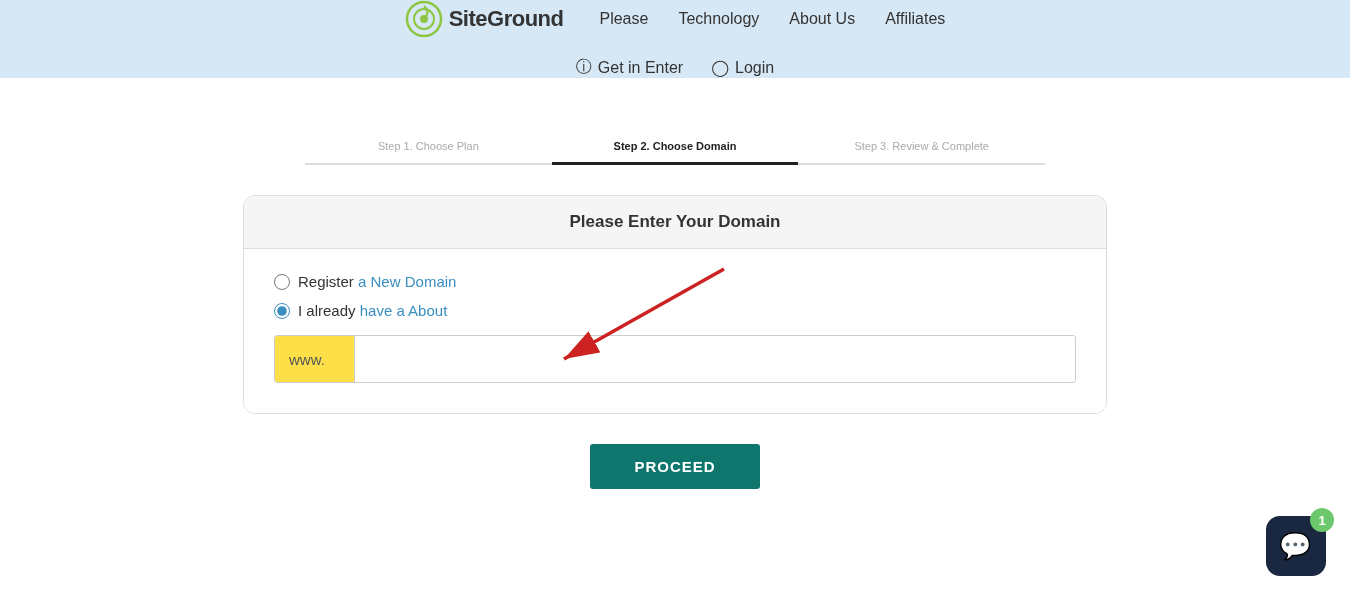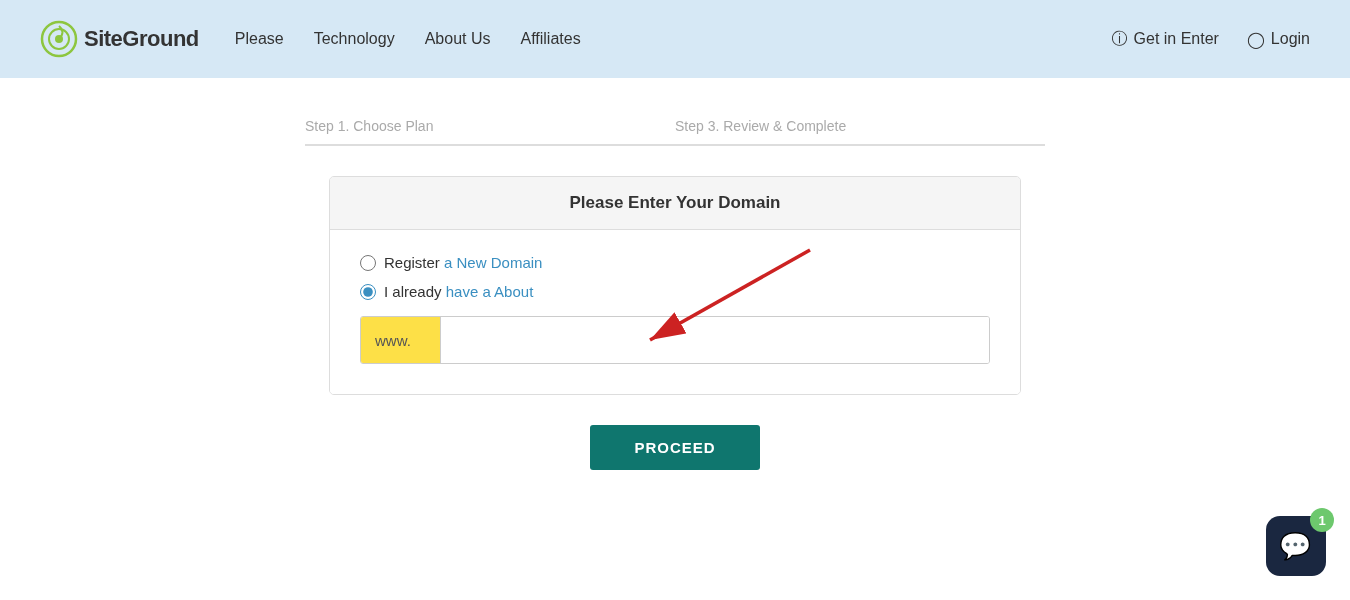--- a/index.html
+++ b/index.html
@@ -6,20 +6,21 @@
     body { font-family: Arial, sans-serif; background: #fff; }
 
     
     .header {
       background: #d6e8f5;
       padding: 0 40px;
       height: 78px;
       display: flex;
       align-items: center;
       justify-content: space-between;
+      flex-direction: column;
     }
     .header-left {
       display: flex;
       align-items: center;
       gap: 36px;
     }
     .logo {
       display: flex;
       align-items: center;
       gap: 6px;
@@ -74,40 +75,42 @@
     }
 
     
     .steps {
       display: flex;
       width: 740px;
       margin-bottom: 30px;
     }
     .step {
       flex: 1;
+      text-align: center;
       padding-bottom: 10px;
-      font-size: 14px;
+      font-size: 11px;
       color: #aaa;
       border-bottom: 2px solid #ddd;
+      margin-top: 22px;
     }
     .step.active {
       color: #222;
       font-weight: bold;
       border-bottom: 3px solid #222;
     }
     .step.inactive {
       color: #aaa;
       border-bottom: 2px solid #ddd;
     }
 
     
     .domain-card {
-      width: 692px;
+      width: 864px;
       border: 1px solid #ddd;
-      border-radius: 5px;
+      border-radius: 12px;
       overflow: hidden;
       margin-bottom: 30px;
     }
     .domain-card-header {
       background: #f5f5f5;
       padding: 16px 20px;
       border-bottom: 1px solid #ddd;
       text-align: center;
     }
     .domain-card-header-title {
@@ -256,20 +259,23 @@
     </div>
   </div>
 </header>
 
 <main class="main">
 
   <div class="steps">
     <div class="step inactive">
       <span>Step 1. Choose Plan</span>
     </div>
+    <div class="step active">
+      <span>Step 2. Choose Domain</span>
+    </div>
     <div class="step inactive">
       <span>Step 3. Review &amp; Complete</span>
     </div>
   </div>
 
   <div class="domain-card">
     <div class="domain-card-header">
       <span class="domain-card-header-title">Please Enter Your Domain</span>
     </div>
     <div class="domain-card-body">

